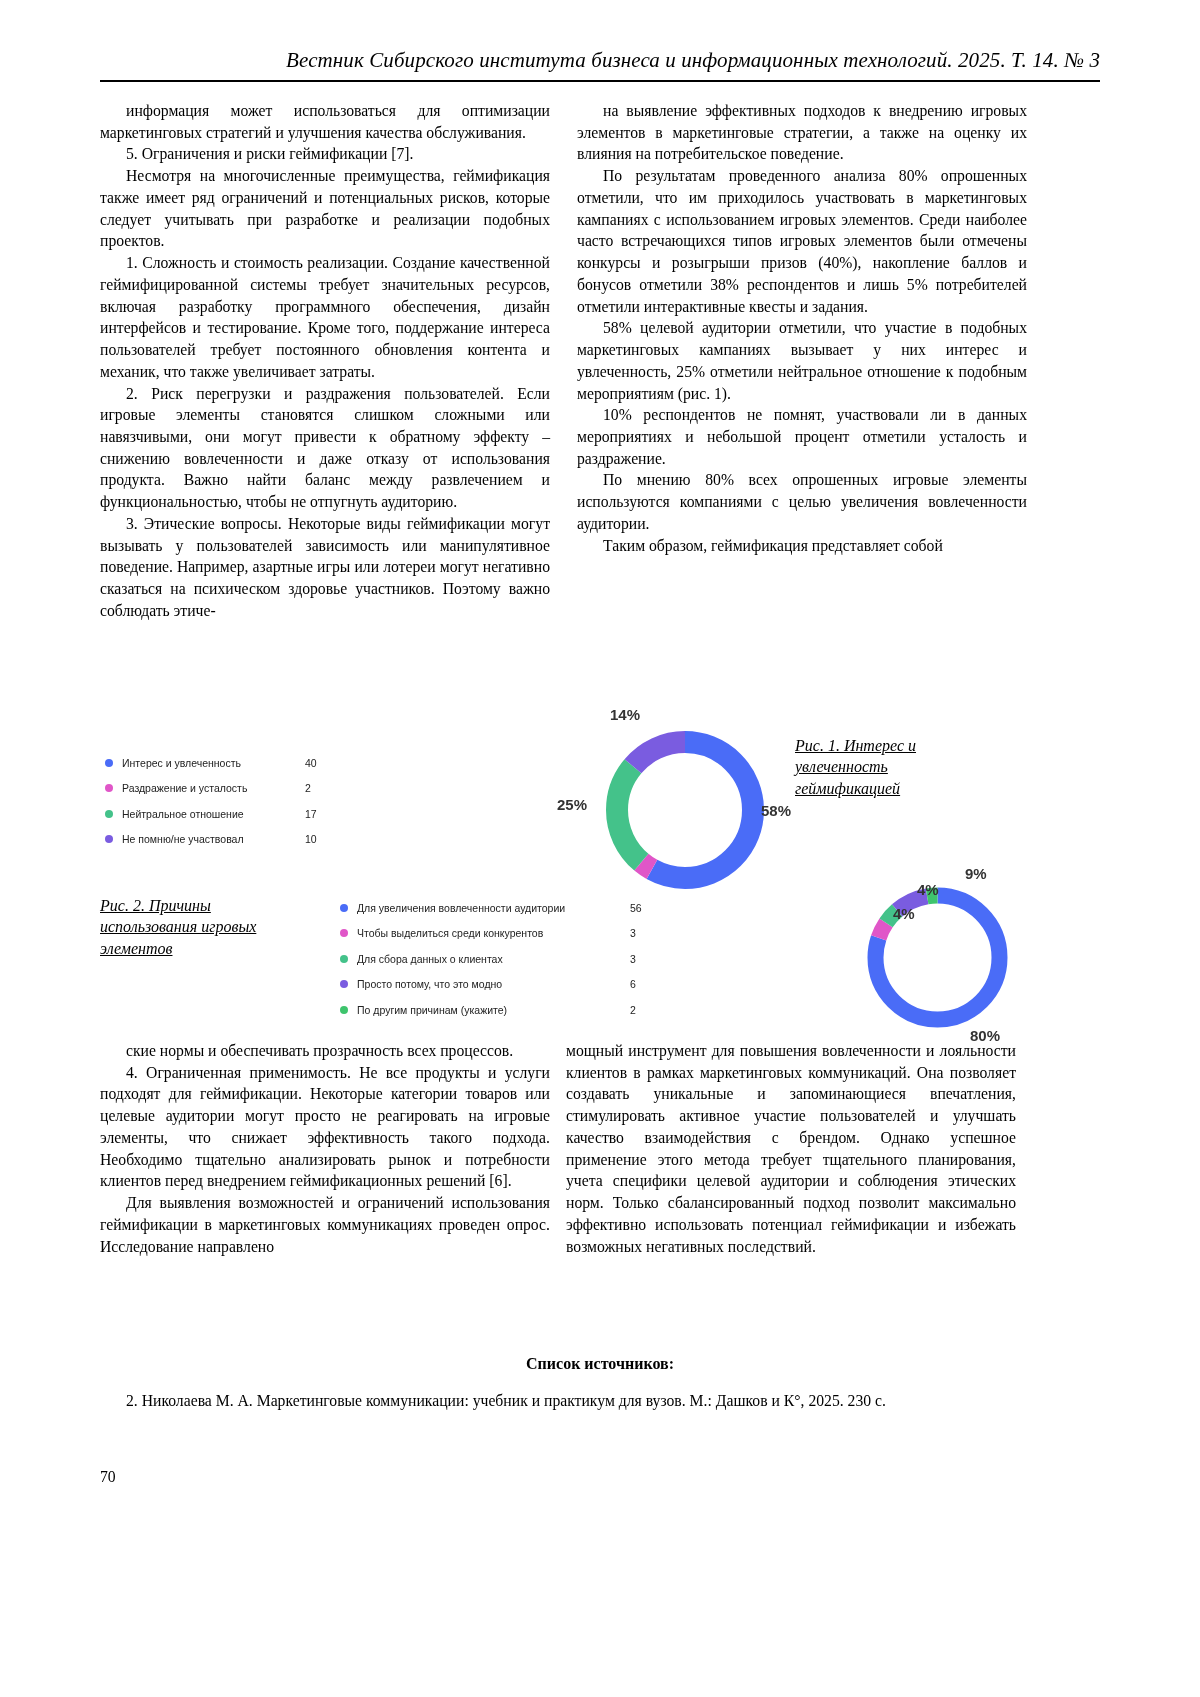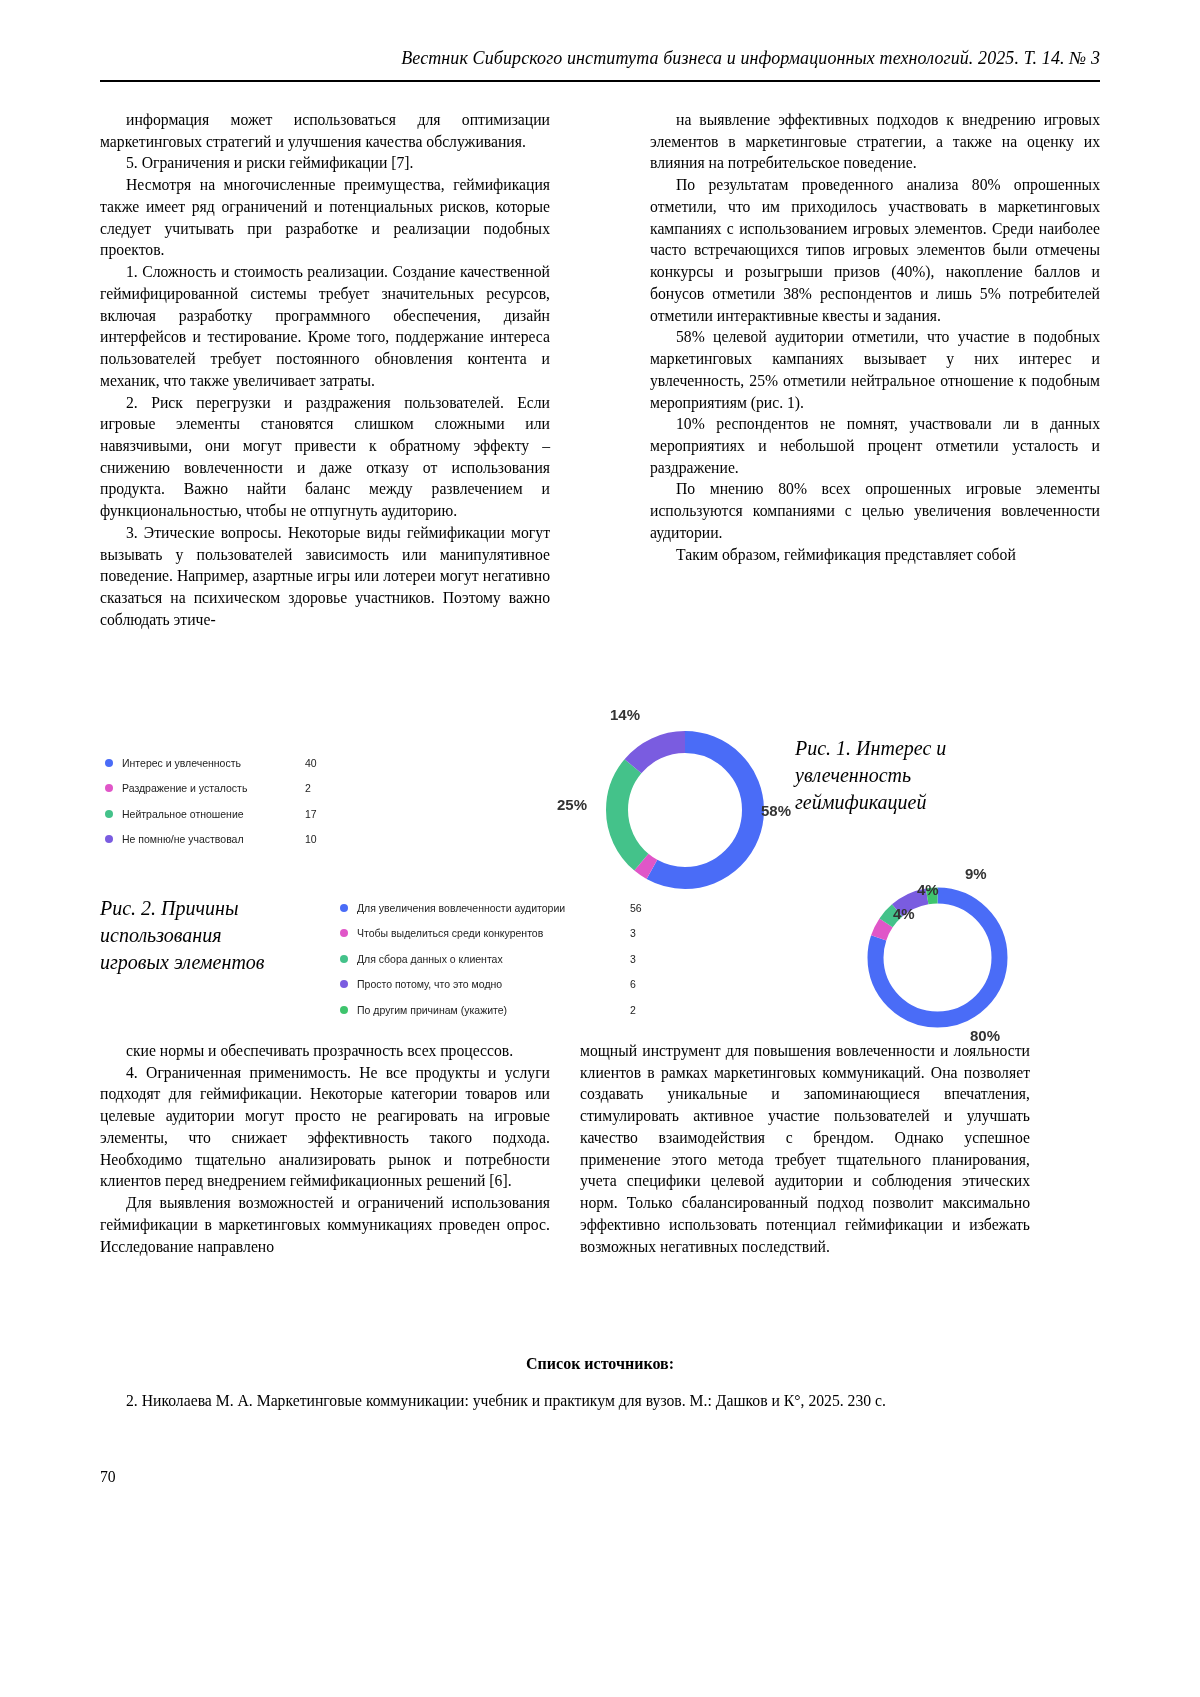--- a/index.html
+++ b/index.html
@@ -22,39 +22,38 @@
     box-sizing: border-box;
     padding: 0;
   }
   .header {
     position: absolute;
     left: 100px;
     top: 48px;
     width: 1000px;
     text-align: right;
     font-style: italic;
-    font-size: 18px;
+    font-size: 21px;
     letter-spacing: 0.1px;
   }
   .header-rule {
     position: absolute;
     left: 100px;
     top: 80px;
     width: 1000px;
     height: 2px;
     background: #000;
   }
   .columns {
     position: absolute;
     left: 100px;
-    top: 109px;
+    top: 100px;
     width: 1000px;
     display: flex;
-    gap: 42px;
-    justify-content: space-between;
+    gap: 27px;
   }
   .col {
     width: 450px;
   }
   p.par {
     margin: 0;
     text-align: justify;
     text-justify: inter-word;
     font-size: 15.7px;
     line-height: 1.385;
@@ -94,37 +93,38 @@
     white-space: nowrap;
   }
   .legend-val {
     width: 30px;
     text-align: left;
     flex: 0 0 auto;
   }
   .fig-caption {
     font-family: "Liberation Serif", serif;
     font-style: italic;
-    font-size: 20px;
+    font-size: 16px;
     line-height: 1.34;
+    text-decoration: underline;
   }
   .donut-label {
     position: absolute;
     font-family: "Liberation Sans", sans-serif;
     font-size: 15px;
     font-weight: bold;
     color: #333;
   }
   .bottom-cols {
     position: absolute;
     left: 100px;
     top: 1040px;
     width: 1000px;
     display: flex;
-    gap: 30px;
+    gap: 16px;
   }
   .refs-title {
     position: absolute;
     left: 100px;
     top: 1355px;
     width: 1000px;
     text-align: center;
     font-weight: bold;
     font-size: 16px;
   }

